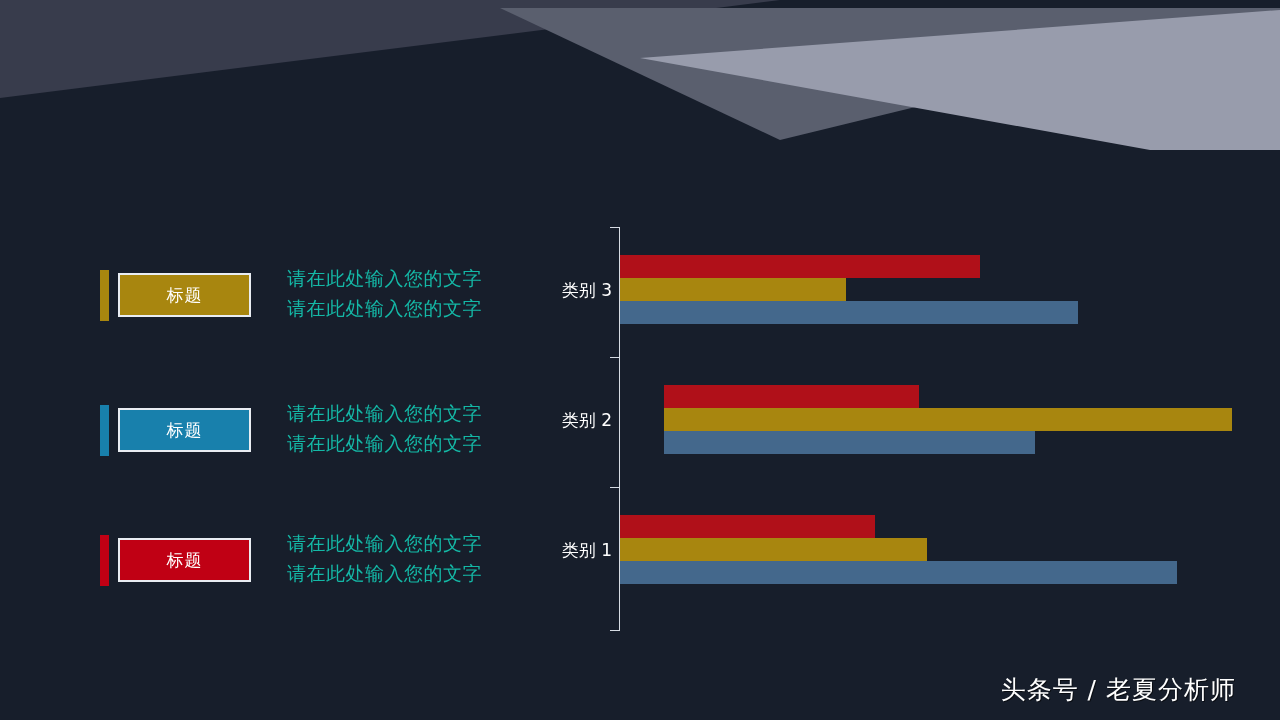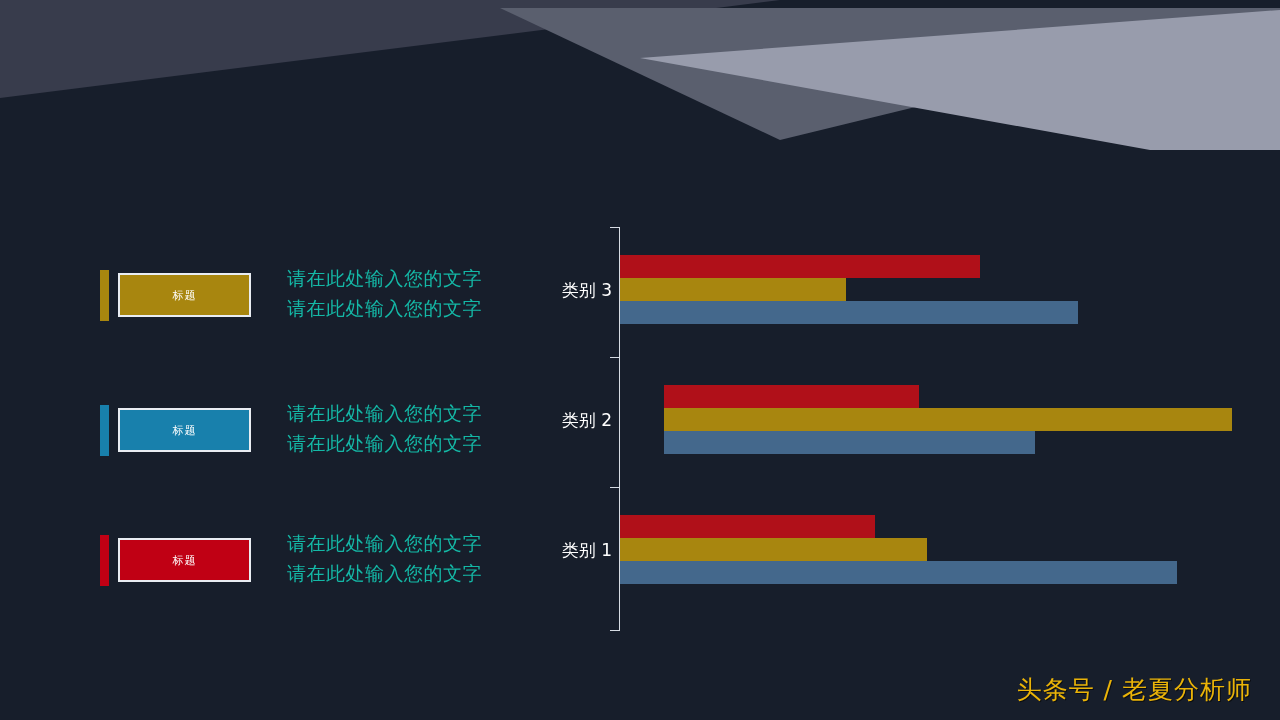--- a/index.html
+++ b/index.html
@@ -53,21 +53,21 @@
     width: 133px;
     height: 44px;
     border: 2px solid #E9EDF2;
     box-sizing: border-box;
     display: flex;
     align-items: center;
     justify-content: center;
   }
   .title-box-label {
     color: #FFFFFF;
-    font-size: 11px;
+    font-size: 17px;
     letter-spacing: 1px;
     font-family: Liberation Serif, serif;
   }
 
   .legend-desc {
     position: absolute;
     left: 187px;
     top: -2px;
     color: #14b8a6;
     font-size: 19px;
@@ -116,23 +116,23 @@
     font-family: "DejaVu Sans", "Liberation Sans", sans-serif;
   }
   .bar {
     height: 23px;
     display: block;
   }
 
   
   #footer {
     position: absolute;
-    right: 28px;
+    right: 44px;
     bottom: 14px;
-    color: #eab308;
+    color: #ffffff;
     font-size: 25px;
     letter-spacing: 1px;
     font-family: "DejaVu Sans", "Liberation Sans", sans-serif;
     text-shadow: 1px 1px 0 rgba(0,0,0,.55);
   }
 </style>
 </head>
 <body>
 
 <div id="slide">

